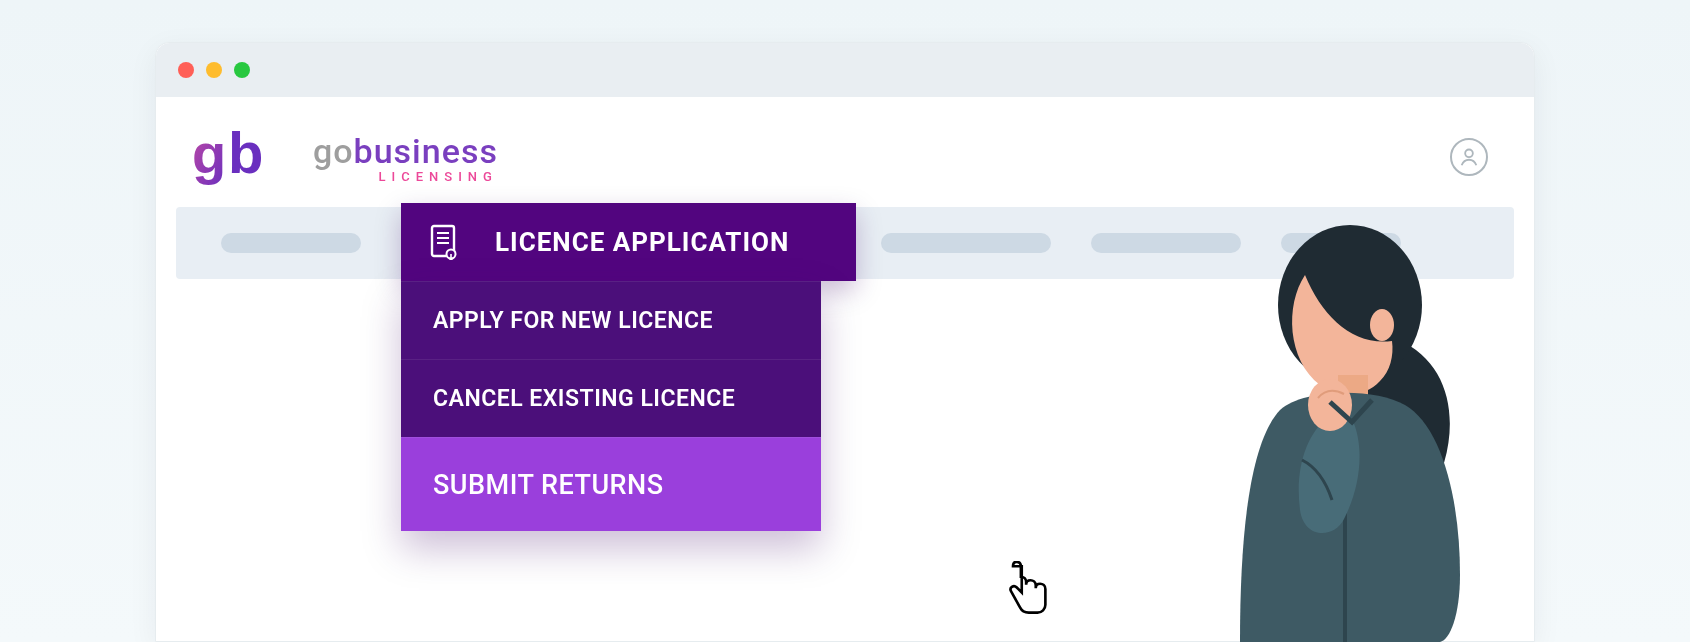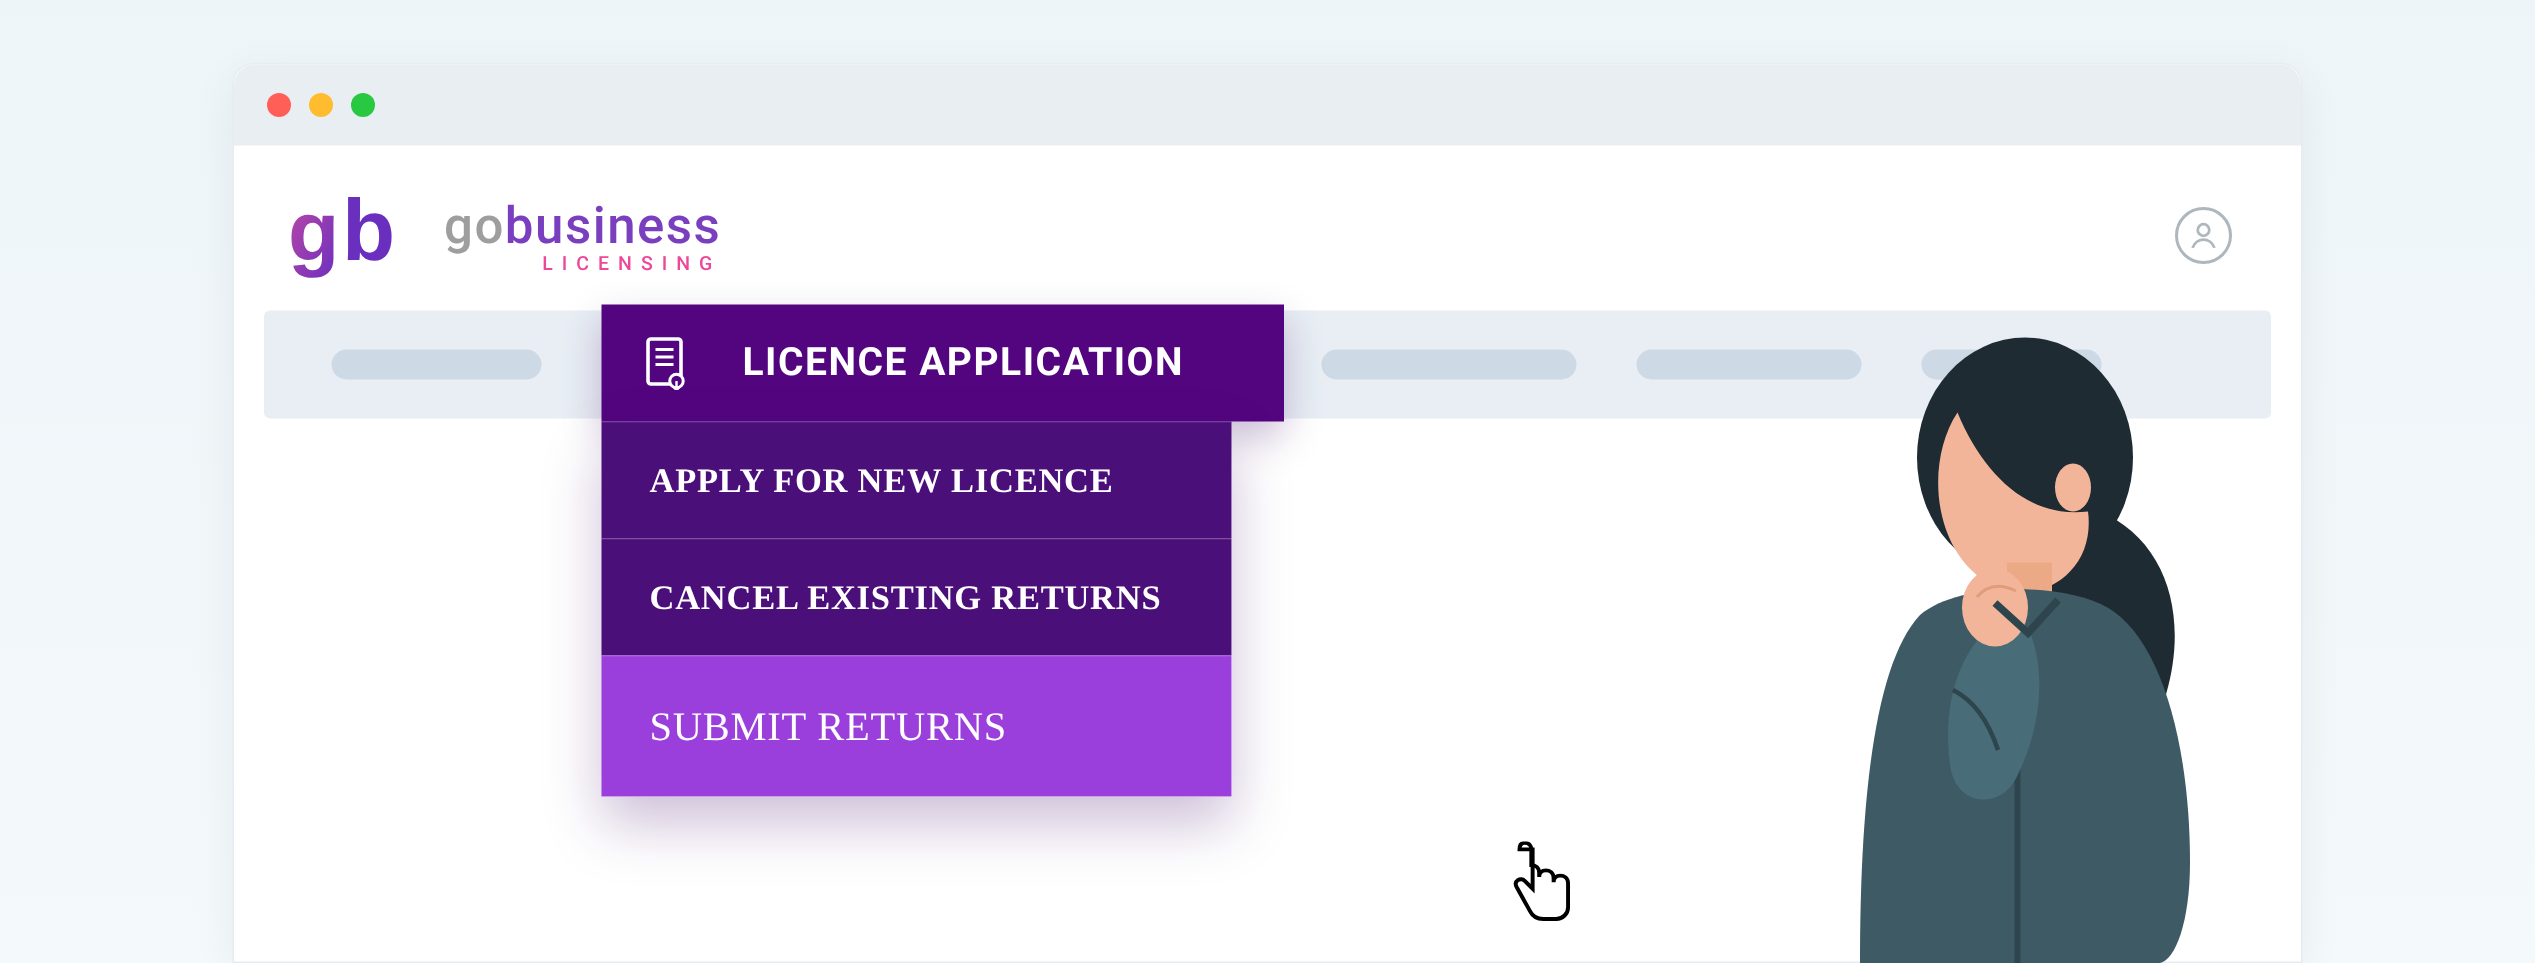--- a/index.html
+++ b/index.html
@@ -55,20 +55,21 @@
   }
   .logo-mark {
     display: flex;
     align-items: baseline;
     font-weight: 800;
   }
   .brand-text {
     display: flex;
     flex-direction: column;
     font-weight: 500;
+    margin-left: 17px;
   }
   .brand-text .line1 {
     font-size: 34px;
     letter-spacing: 1px;
     color: #9e9e9e;
   }
   .brand-text .line1 .accent {
     color: #7a3fbf;
   }
   .brand-text .line2 {
@@ -125,21 +126,20 @@
     box-shadow: 0 10px 24px rgba(60,0,100,0.25);
   }
   .dropdown {
     position: absolute;
     left: 225px;
     top: 74px;
     width: 420px;
     display: flex;
     flex-direction: column;
     box-shadow: 0 18px 36px rgba(60,0,100,0.25);
-    font-family: Liberation Serif, serif;
   }
   .dropdown .item {
     height: 78px;
     display: flex;
     align-items: center;
     padding: 0 32px;
     color: #fff;
     font-weight: 600;
     font-size: 23px;
     letter-spacing: 0.5px;
@@ -222,21 +222,21 @@
         <path d="M22 30 l0 6 l-2 -2 m2 2 l2 -2" stroke="#fff" stroke-width="1.6" fill="none"></path>
       </svg>
       <span>LICENCE APPLICATION</span>
     </div>
 
     <div class="dropdown">
       <div class="item normal">
         <span>APPLY FOR NEW LICENCE</span>
       </div>
       <div class="item normal">
-        <span>CANCEL EXISTING RETURNS</span>
+        <span>CANCEL EXISTING LICENCE</span>
       </div>
       <div class="item hover">
         <span>SUBMIT RETURNS</span>
         <svg class="cursor" viewBox="0 0 64 64">
           <path d="M26 6 v30 l-6-6 c-3-3-9 0-6 5 l10 18 c2 4 6 6 10 6 h10 c5 0 9-4 9-9 v-18 c0-4-3-6-6-6 s-5 2-5 5 v-3 c0-4-3-6-6-6 s-5 2-5 5 v-3 c0-4-3-6-6-6 v-12 c0-3-2-5-5-5 s-4 2-4 5z" fill="#fff" stroke="#000" stroke-width="3"></path>
         </svg>
       </div>
     </div>
   </div>
 </div>

